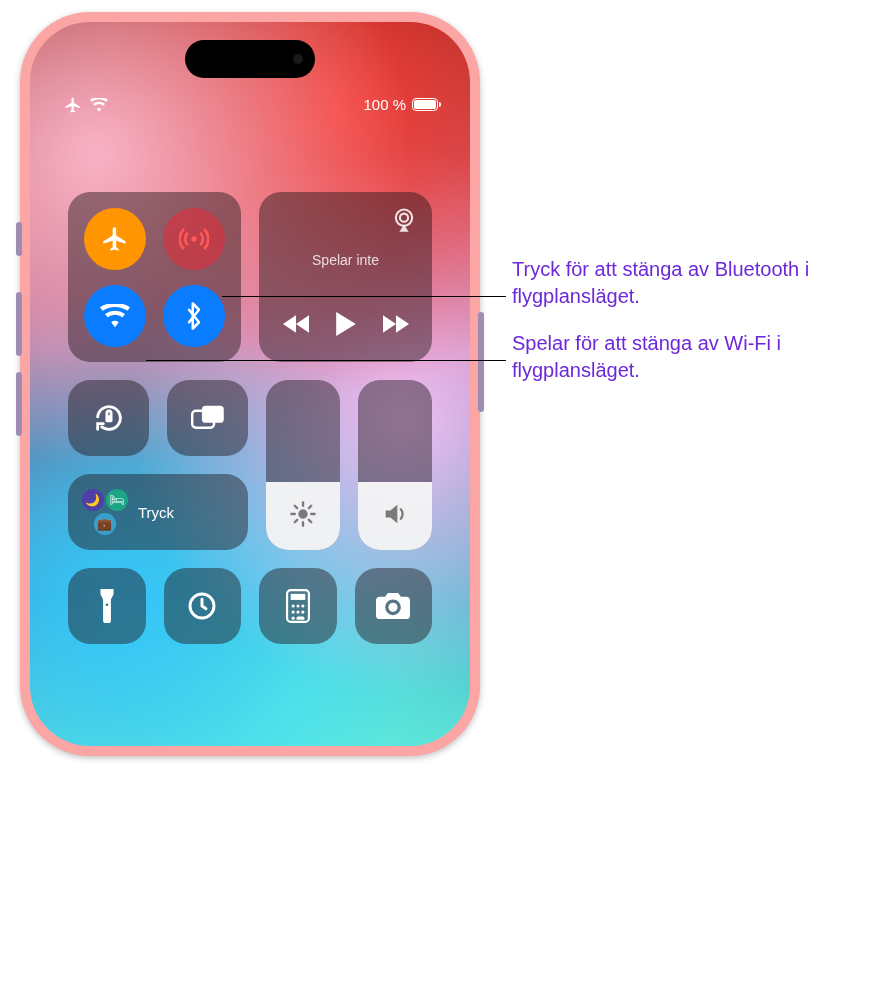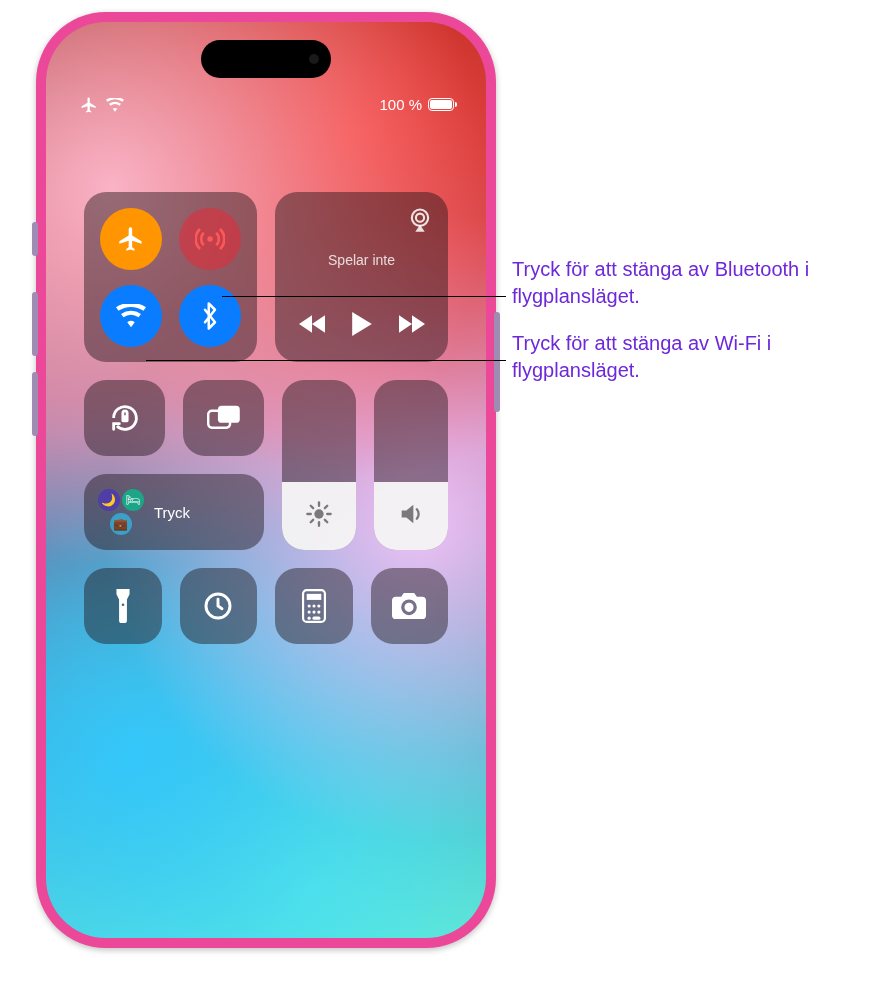--- a/index.html
+++ b/index.html
@@ -8,26 +8,26 @@
     height: 998px;
     background: #fff;
     font-family: -apple-system, "Helvetica Neue", Arial, sans-serif;
     position: relative;
     overflow: hidden;
   }
 
   
   .phone {
     position: absolute;
-    left: 36px;
+    left: 20px;
     top: 12px;
     width: 460px;
-    height: 936px;
+    height: 744px;
     border-radius: 70px;
-    background: #ec4899;
+    background: #fca5a5;
     padding: 10px;
     box-shadow: 0 2px 6px rgba(0,0,0,.25);
   }
   .phone-side-btn { position:absolute; background:#9e8cb2; border-radius:4px; }
   .phone-side-btn.b1{ left:-4px; top:210px; width:6px; height:34px; }
   .phone-side-btn.b2{ left:-4px; top:280px; width:6px; height:64px; }
   .phone-side-btn.b3{ left:-4px; top:360px; width:6px; height:64px; }
   .phone-side-btn.b4{ right:-4px; top:300px; width:6px; height:100px; }
 
   .screen {
@@ -429,15 +429,15 @@
     </div>
   </div>
 </div>
 
 <div class="callout" style="left:512px; top:256px; width:360px;">
   <span>Tryck för att stänga av Bluetooth i flygplansläget.</span>
   <div class="line" style="left:-290px; width:284px; top:40px;"></div>
 </div>
 
 <div class="callout" style="left:512px; top:330px; width:360px;">
-  <span>Tryck för att stänga av Wi‑Fi i flygplansläget.</span>
+  <span>Spelar för att stänga av Wi‑Fi i flygplansläget.</span>
   <div class="line" style="left:-366px; width:360px; top:30px;"></div>
 </div>
 
 </body></html>

